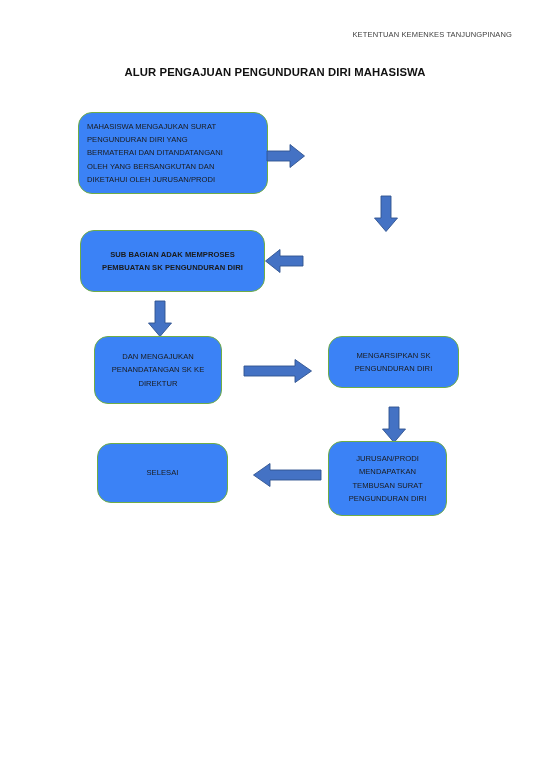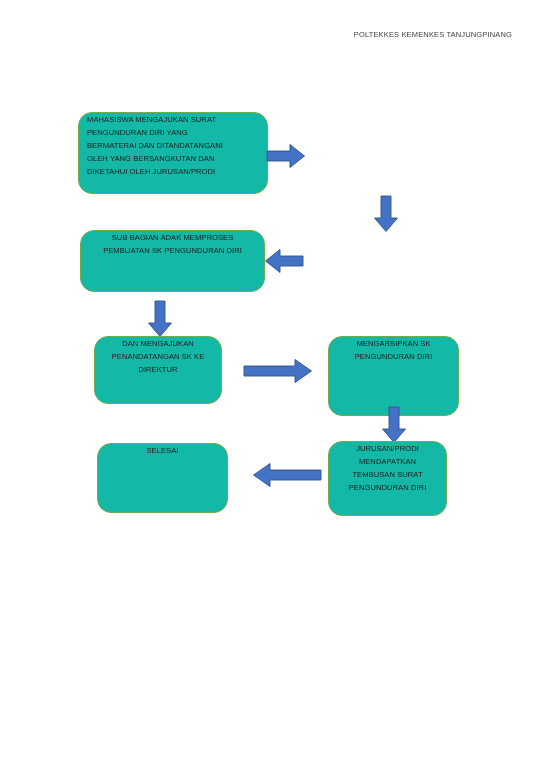--- a/index.html
+++ b/index.html
@@ -36,25 +36,25 @@
     font-size: 11.3px;
     font-weight: bold;
     color: #111111;
     letter-spacing: 0.1px;
   }
   .flow-box {
     position: absolute;
     box-sizing: border-box;
     border: 1.1px solid #70AD47;
     border-radius: 14px;
-    background: #14b8a6;
+    background: #3b82f6;
     display: flex;
-    align-items: flex-start;
+    align-items: center;
     justify-content: center;
-    padding: 0 8px;
+    padding: 21px 8px;
   }
   .flow-box .box-text {
     font-size: 7.6px;
     line-height: 1.72;
     color: #1a1a1a;
     letter-spacing: 0.05px;
     width: 100%;
   }
   .align-left .box-text { text-align: left; }
   .align-center .box-text { text-align: center; }
@@ -62,22 +62,23 @@
   .arrow {
     position: absolute;
   }
   .arrow svg { display: block; }
 </style>
 </head>
 <body>
 
 <div id="page">
 
-  <div class="doc-header">POLTEKKES KEMENKES TANJUNGPINANG</div>
+  <div class="doc-header">KETENTUAN KEMENKES TANJUNGPINANG</div>
 
+  <div class="doc-title">ALUR PENGAJUAN PENGUNDURAN DIRI MAHASISWA</div>
 
   <div class="flow-box align-left" style="left:78px; top:112px; width:190px; height:82px;">
     <div class="box-text">MAHASISWA MENGAJUKAN SURAT<br>PENGUNDURAN DIRI YANG<br>BERMATERAI DAN DITANDATANGANI<br>OLEH YANG BERSANGKUTAN DAN<br>DIKETAHUI OLEH  JURUSAN/PRODI</div>
   </div>
 
   <div class="arrow" style="left:266px; top:143px;">
     <svg width="40" height="26" viewBox="0 0 40 26">
       <path d="M1,8 L24,8 L24,1.5 L38.5,13 L24,24.5 L24,18 L1,18 Z" fill="#4472C4" stroke="#2F528F" stroke-width="0.9" stroke-linejoin="miter"></path>
     </svg>
   </div>
@@ -89,57 +90,57 @@
     </svg>
   </div>
 
 
   <div class="arrow" style="left:264px; top:248px;">
     <svg width="40" height="26" viewBox="0 0 40 26">
       <path d="M39,8 L16,8 L16,1.5 L1.5,13 L16,24.5 L16,18 L39,18 Z" fill="#4472C4" stroke="#2F528F" stroke-width="0.9" stroke-linejoin="miter"></path>
     </svg>
   </div>
 
-  <div class="flow-box align-center" style="left:80px; top:230px; width:185px; height:62px;">
+  <div class="flow-box align-center" style="left:80px; top:230px; width:185px; height:62px;font-weight:bold;">
     <div class="box-text">SUB BAGIAN ADAK MEMPROSES<br>PEMBUATAN SK PENGUNDURAN DIRI</div>
   </div>
 
   <div class="arrow" style="left:147px; top:300px;">
     <svg width="26" height="38" viewBox="0 0 26 38">
       <path d="M8,1 L18,1 L18,23 L24.5,23 L13,36.5 L1.5,23 L8,23 Z" fill="#4472C4" stroke="#2F528F" stroke-width="0.9" stroke-linejoin="miter"></path>
     </svg>
   </div>
 
   <div class="flow-box align-center" style="left:94px; top:336px; width:128px; height:68px;">
     <div class="box-text">DAN MENGAJUKAN<br>PENANDATANGAN SK KE<br>DIREKTUR</div>
   </div>
 
   <div class="arrow" style="left:243px; top:358px;">
     <svg width="70" height="26" viewBox="0 0 70 26">
       <path d="M1,8 L52,8 L52,1.5 L68.5,13 L52,24.5 L52,18 L1,18 Z" fill="#4472C4" stroke="#2F528F" stroke-width="0.9" stroke-linejoin="miter"></path>
     </svg>
   </div>
 
-  <div class="flow-box align-center" style="left:328px; top:336px; width:131px; height:80px;">
+  <div class="flow-box align-center" style="left:328px; top:336px; width:131px; height:52px;">
     <div class="box-text">MENGARSIPKAN SK<br>PENGUNDURAN DIRI</div>
   </div>
 
   <div class="arrow" style="left:381px; top:406px;">
     <svg width="26" height="38" viewBox="0 0 26 38">
       <path d="M8,1 L18,1 L18,23 L24.5,23 L13,36.5 L1.5,23 L8,23 Z" fill="#4472C4" stroke="#2F528F" stroke-width="0.9" stroke-linejoin="miter"></path>
     </svg>
   </div>
 
   <div class="flow-box align-center" style="left:328px; top:441px; width:119px; height:75px;">
     <div class="box-text">JURUSAN/PRODI<br>MENDAPATKAN<br>TEMBUSAN SURAT<br>PENGUNDURAN DIRI</div>
   </div>
 
   <div class="arrow" style="left:252px; top:462px;">
     <svg width="70" height="26" viewBox="0 0 70 26">
       <path d="M69,8 L18,8 L18,1.5 L1.5,13 L18,24.5 L18,18 L69,18 Z" fill="#4472C4" stroke="#2F528F" stroke-width="0.9" stroke-linejoin="miter"></path>
     </svg>
   </div>
 
-  <div class="flow-box align-center" style="left:97px; top:443px; width:131px; height:70px;">
+  <div class="flow-box align-center" style="left:97px; top:443px; width:131px; height:60px;">
     <div class="box-text">SELESAI</div>
   </div>
 
 </div>
 
 </body></html>

